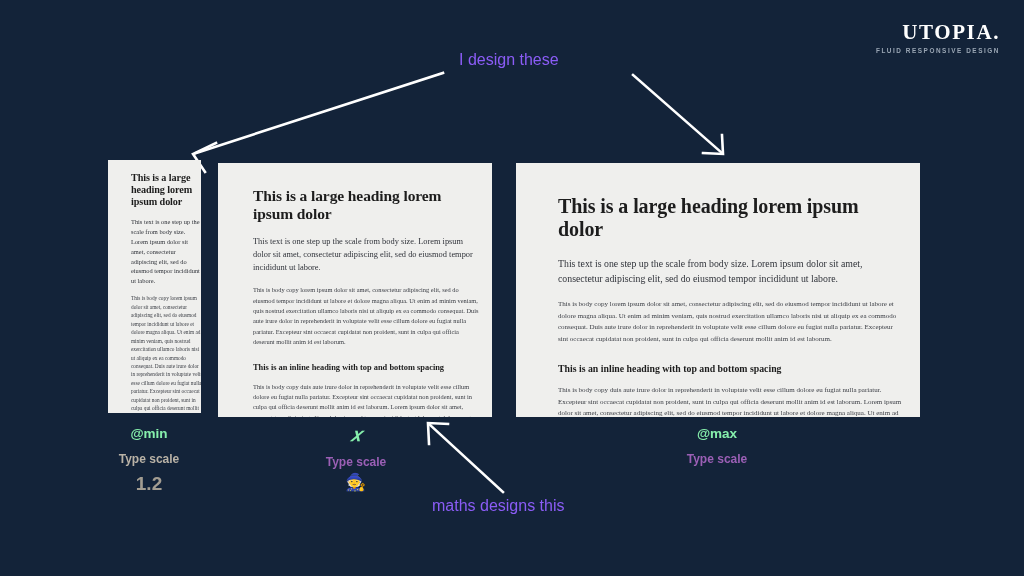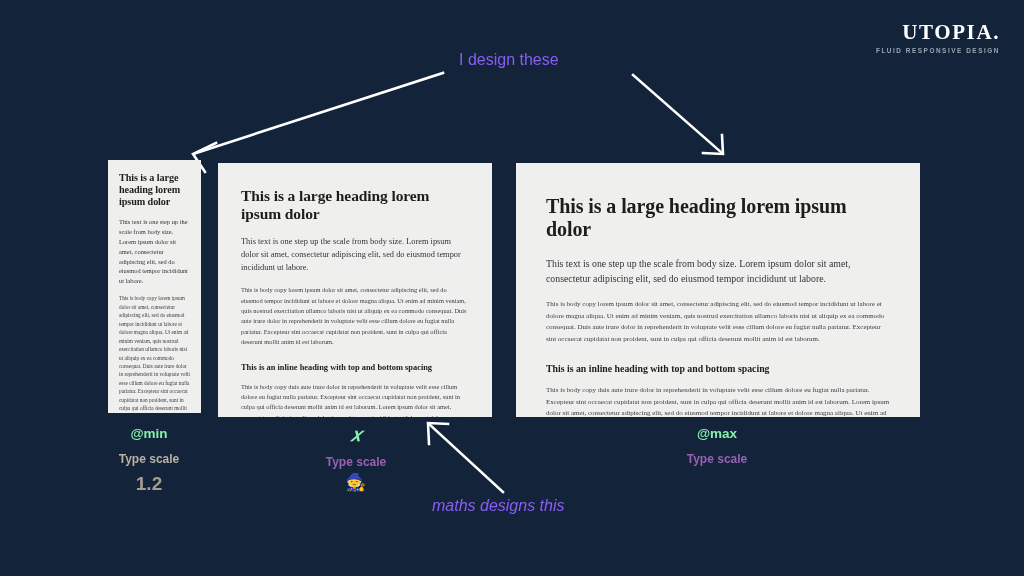--- a/index.html
+++ b/index.html
@@ -22,33 +22,33 @@
     color:#9aa6b4;font-size:6.4px;font-weight:700;
     letter-spacing:1.55px;margin-top:5px;line-height:1;
   }
 
   
   .annot{
     position:absolute;color:#8b5cf6;
     font-size:16px;line-height:1;white-space:nowrap;
   }
   #annot-top{left:459px;top:52px;}
-  #annot-bottom{left:432px;top:498px;font-style:italic;}
+  #annot-bottom{left:432px;top:498px;}
   .arrow-layer{position:absolute;inset:0;pointer-events:none;}
 
   
   .card{
     position:absolute;background:#efefed;overflow:hidden;
     font-family:"Liberation Serif", serif;color:#1d1d1d;
   }
   #card-min{left:108px;top:160px;width:93px;height:253px;}
   #card-mid{left:218px;top:163px;width:274px;height:254px;}
   #card-max{left:516px;top:163px;width:404px;height:254px;}
 
-  .card .inner{box-sizing:border-box;width:100%;height:100%;}
+  .card .inner{box-sizing:border-box;width:100%;height:100%;margin-left:12px;}
   #card-min .inner{padding:12px 11px;}
   #card-mid .inner{padding:24px 23px;}
   #card-max .inner{padding:32px 30px;}
 
   .card h1{margin:0;font-weight:700;line-height:1.17;letter-spacing:-.1px;}
   .card .lede{margin:0;color:#30333a;}
   .card p.body{margin:0;color:#3a3d44;}
   .card h2{margin:0;font-weight:700;line-height:1.2;}
 
   

